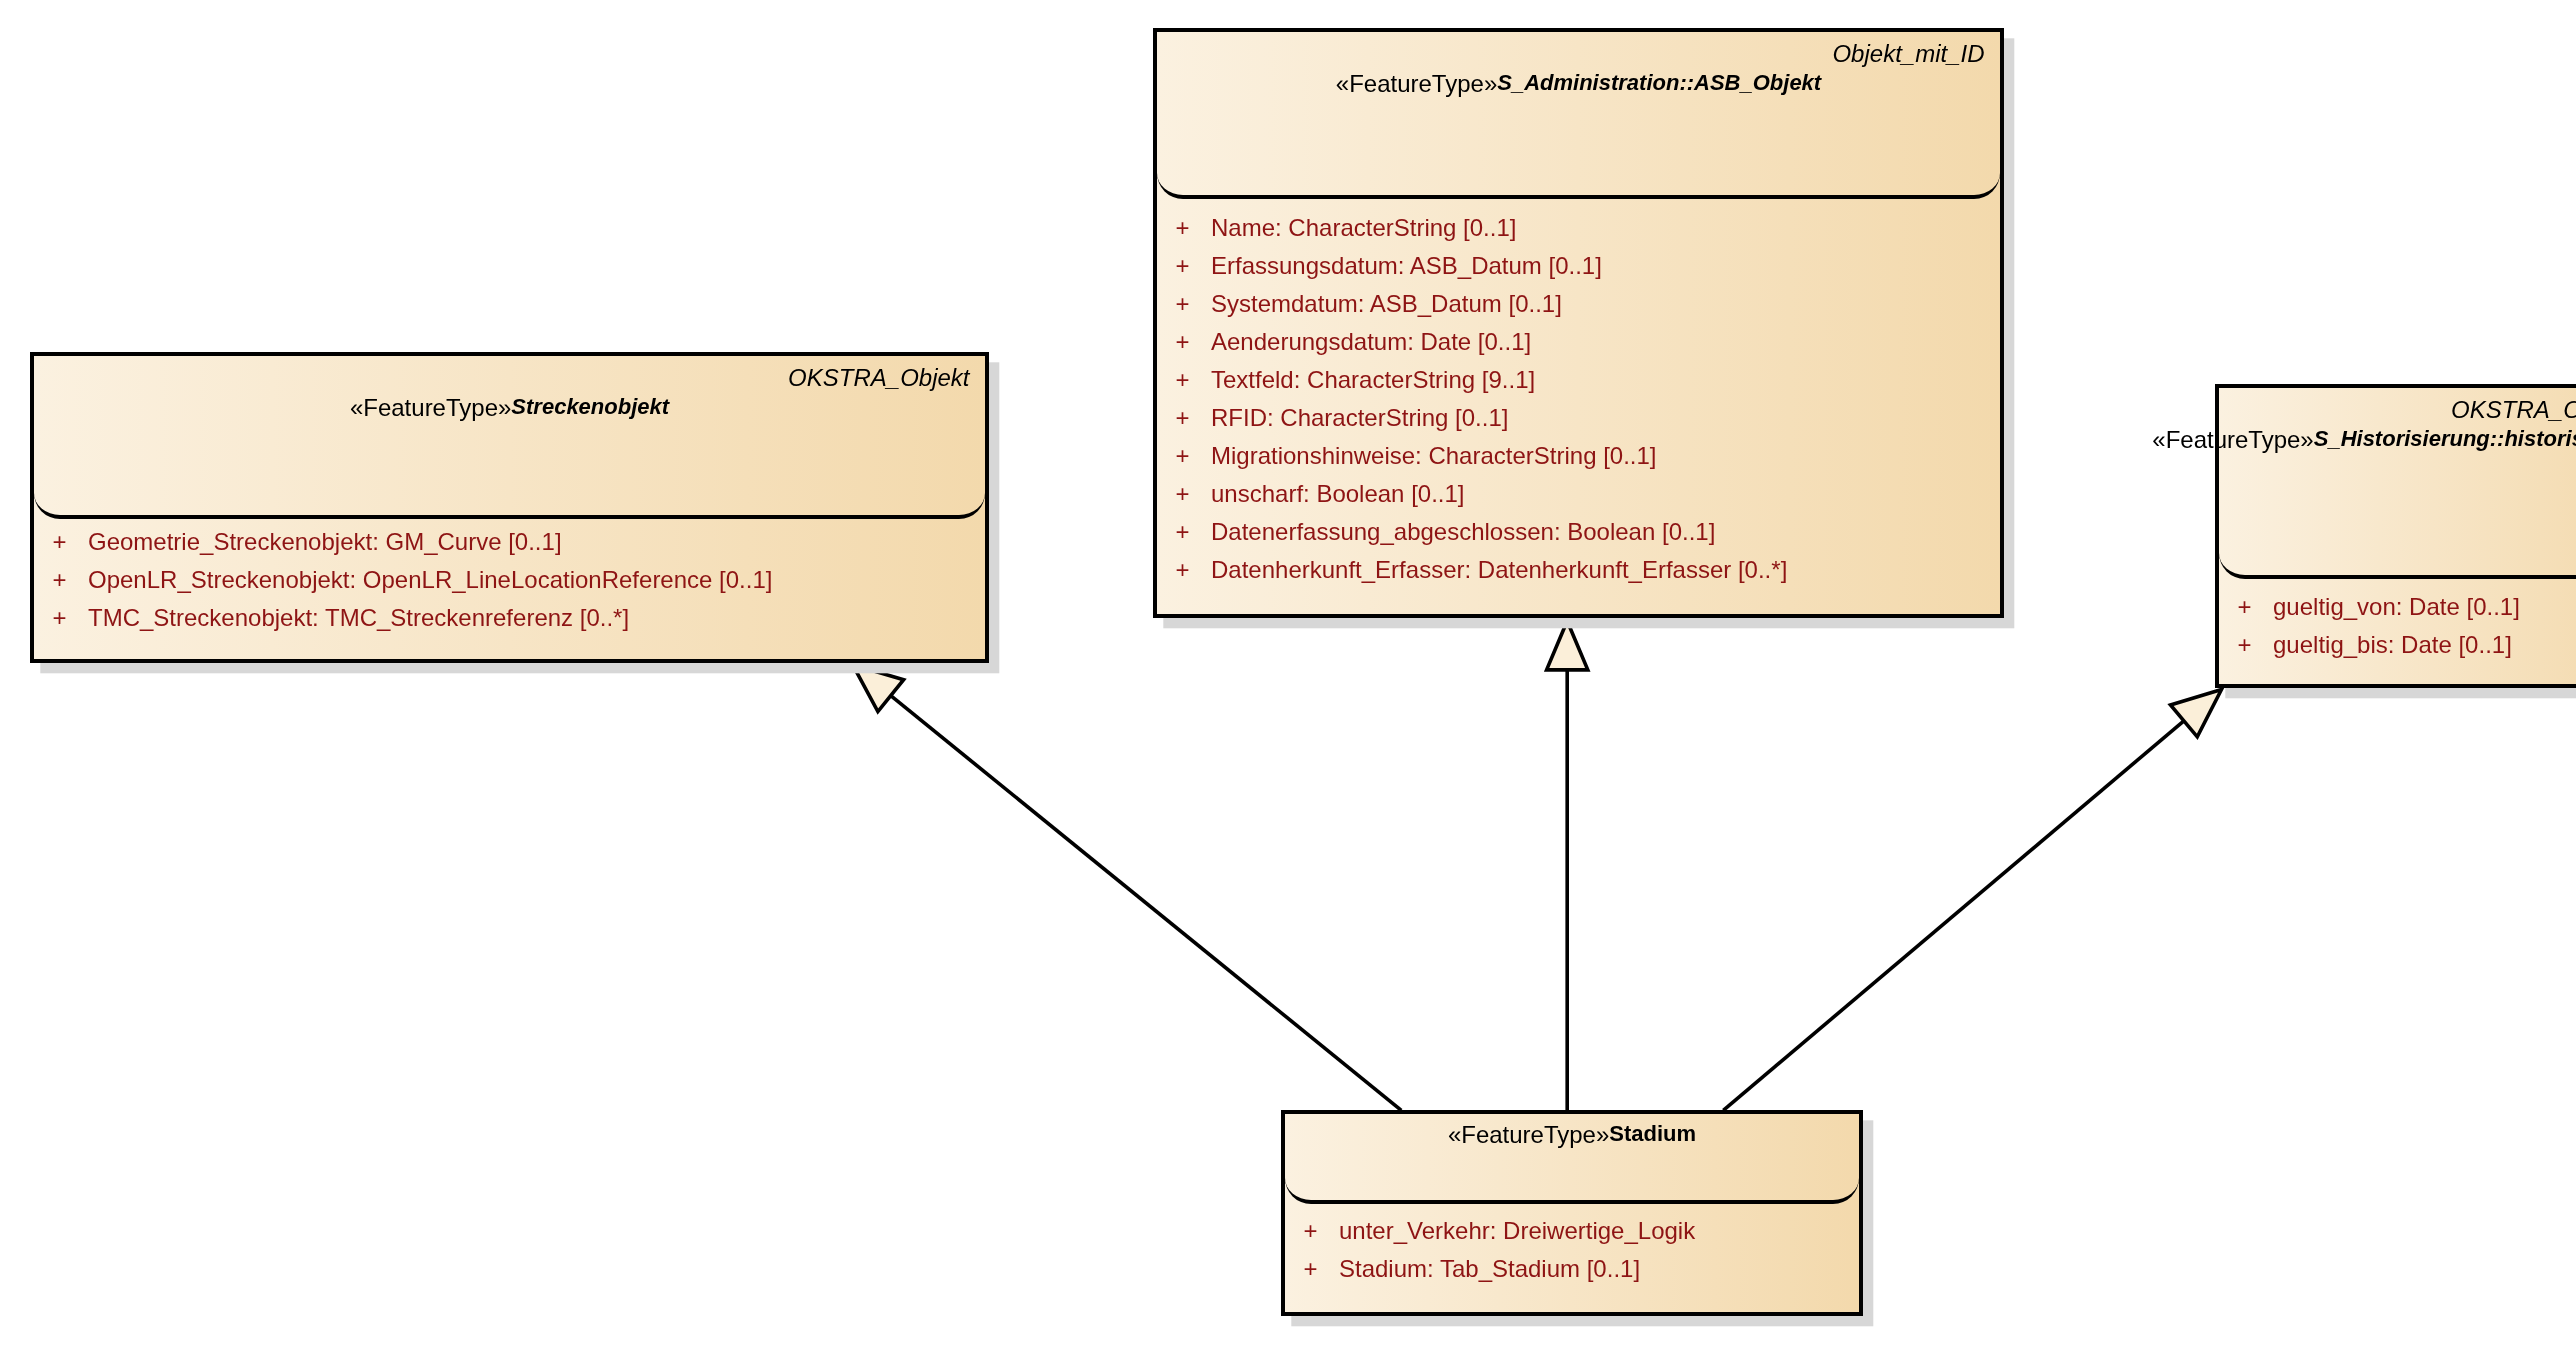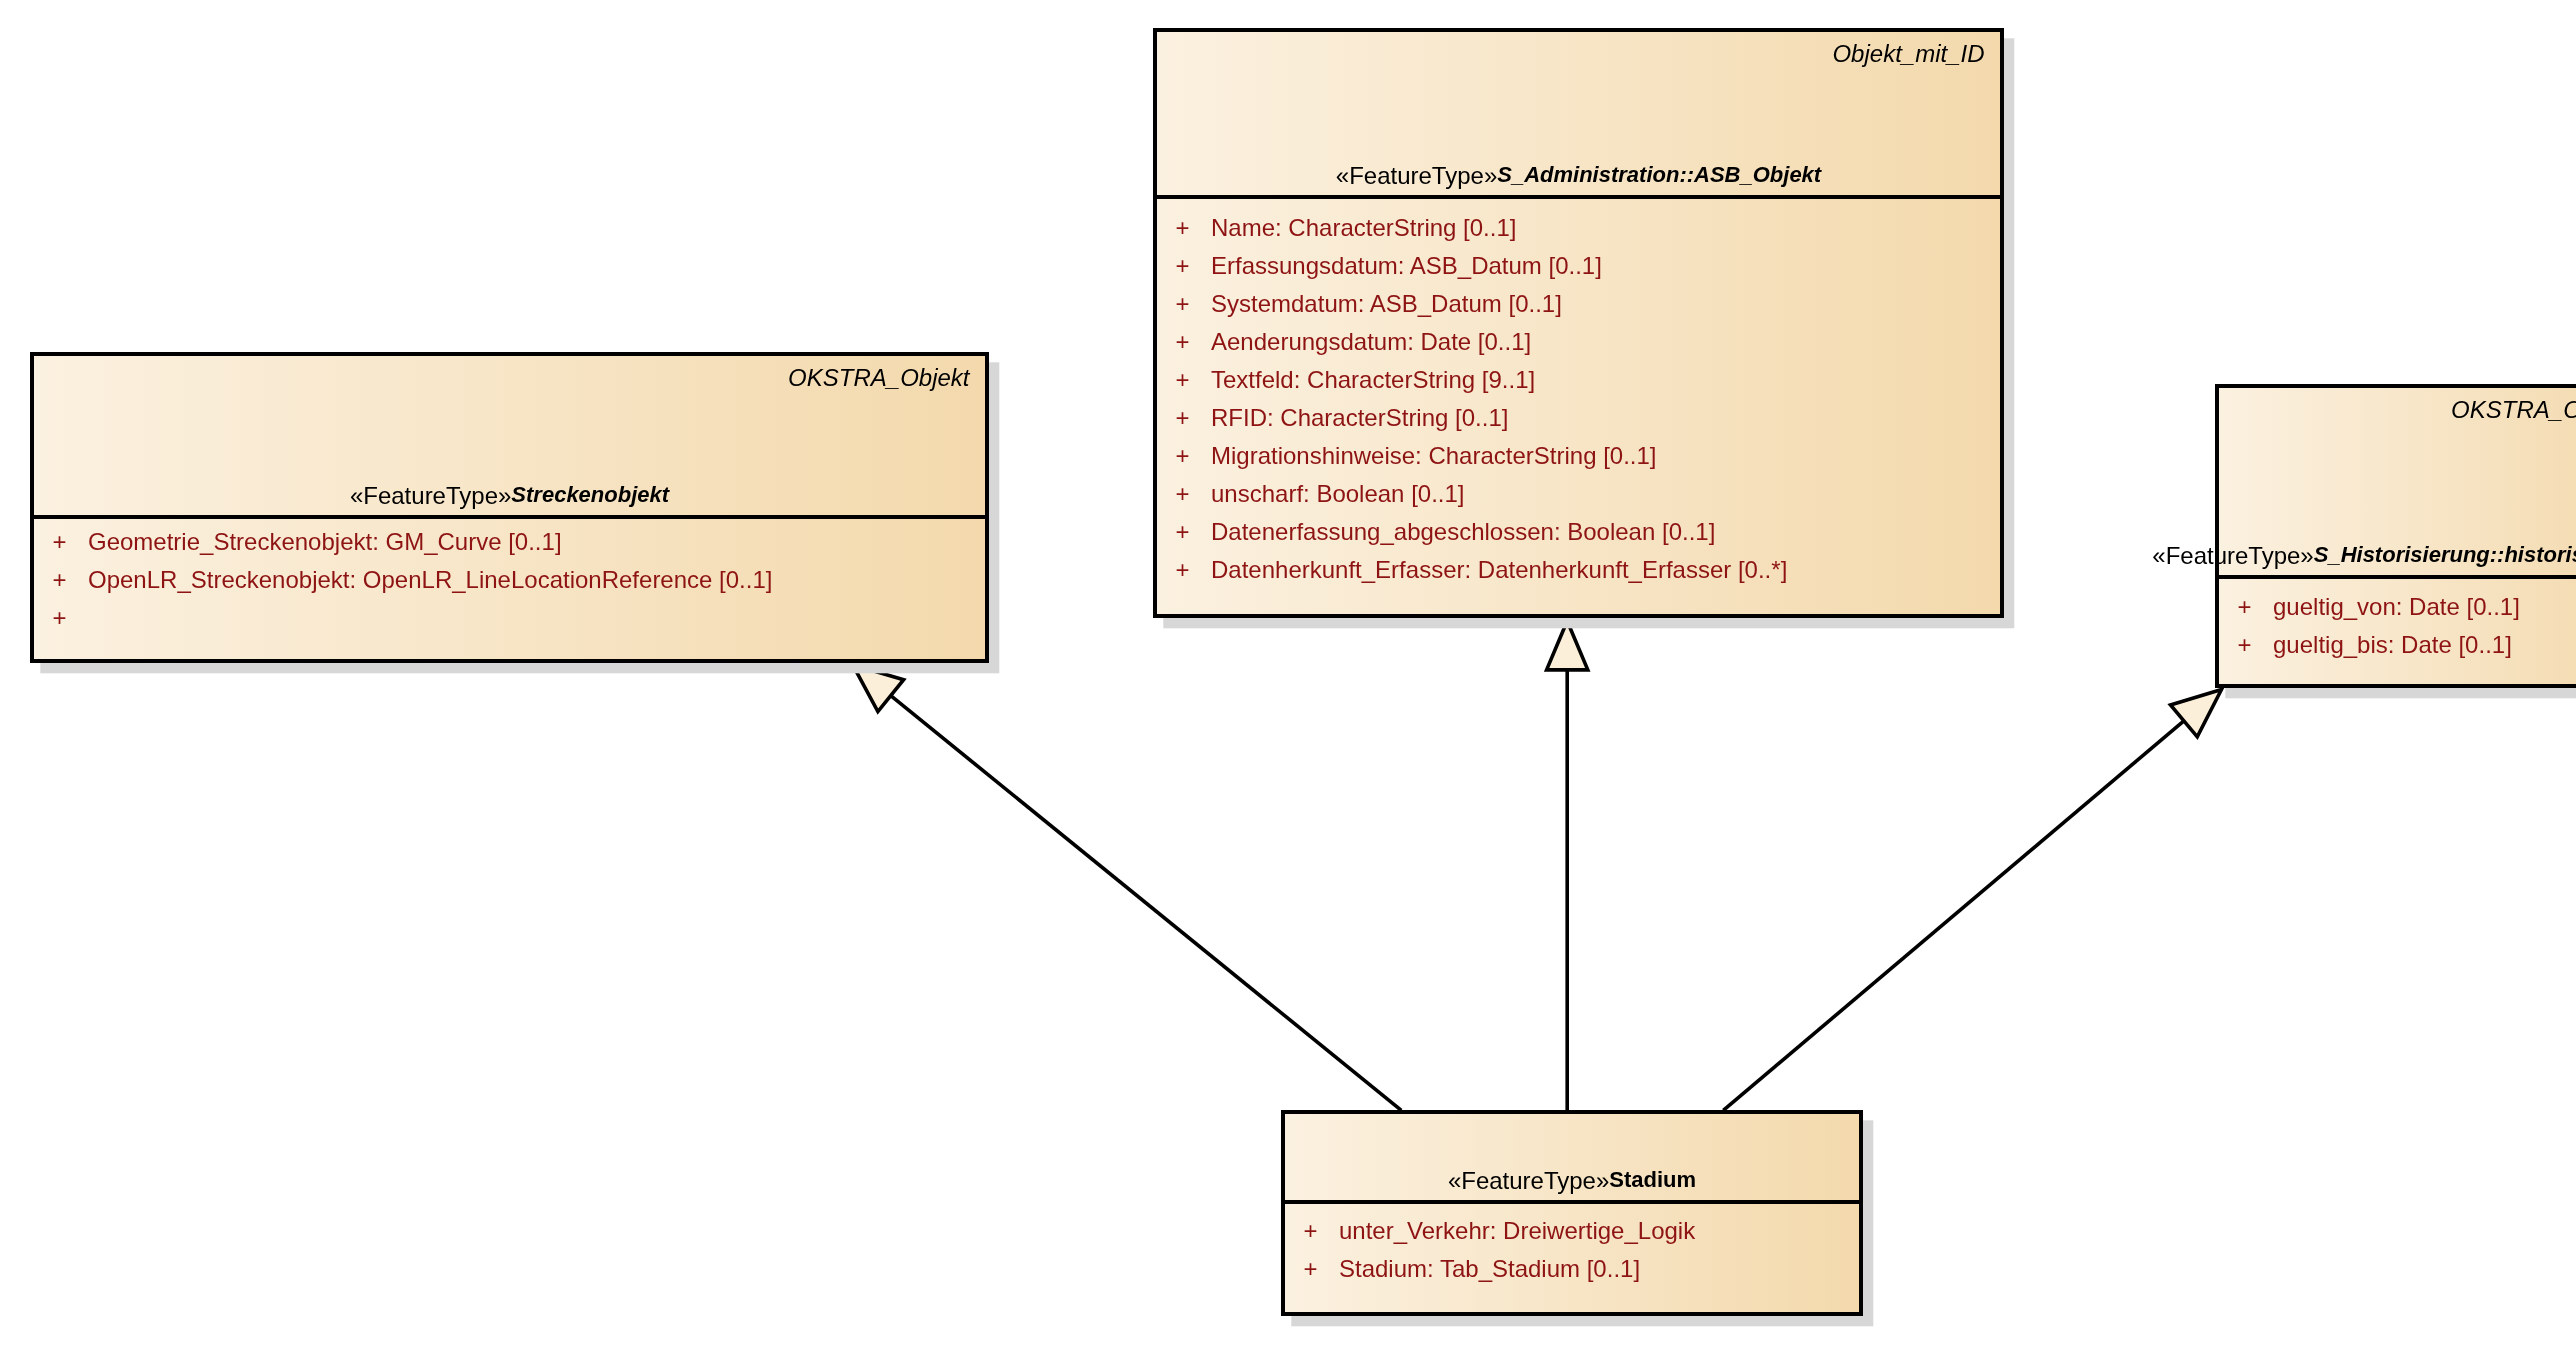--- a/index.html
+++ b/index.html
@@ -29,22 +29,23 @@
     background: linear-gradient(90deg, var(--box-fill-left, #fbf1e0) 0%, var(--box-fill-right, #f3d9ac) 100%);
     box-shadow: 10.3px 10.3px 0 var(--shadow, #d7d7d7);
   }
   .uml-header {
     position: relative;
     box-sizing: border-box;
     border-bottom: 4.1px solid var(--box-border, #000);
     display: flex;
     flex-direction: column;
     align-items: center;
-    justify-content: flex-end;
+    justify-content: flex-start;
     width: 100%;
+    border-radius: 26px;
   }
   .corner-label {
     position: absolute;
     top: 8.2px;
     right: 15.5px;
     font-style: italic;
     font-size: 24px;
     color: var(--title-text, #000);
     white-space: nowrap;
   }
@@ -189,20 +190,21 @@
       <li class="attr">
           <span class="vis">+</span>
           <span>Geometrie_Streckenobjekt: GM_Curve [0..1]</span>
         </li>
       <li class="attr">
           <span class="vis">+</span>
           <span>OpenLR_Streckenobjekt: OpenLR_LineLocationReference [0..1]</span>
         </li>
       <li class="attr">
           <span class="vis">+</span>
+          <span>TMC_Streckenobjekt: TMC_Streckenreferenz [0..*]</span>
         </li>
     </ul>
   </div>
 
   <div class="uml-class abstract" id="box-hist">
     <div class="uml-header has-corner">
       <span class="corner-label">OKSTRA_Objekt</span>
       <div class="stack">
         <span class="stereotype">«FeatureType»</span>
         <span class="classname">S_Historisierung::</span>

